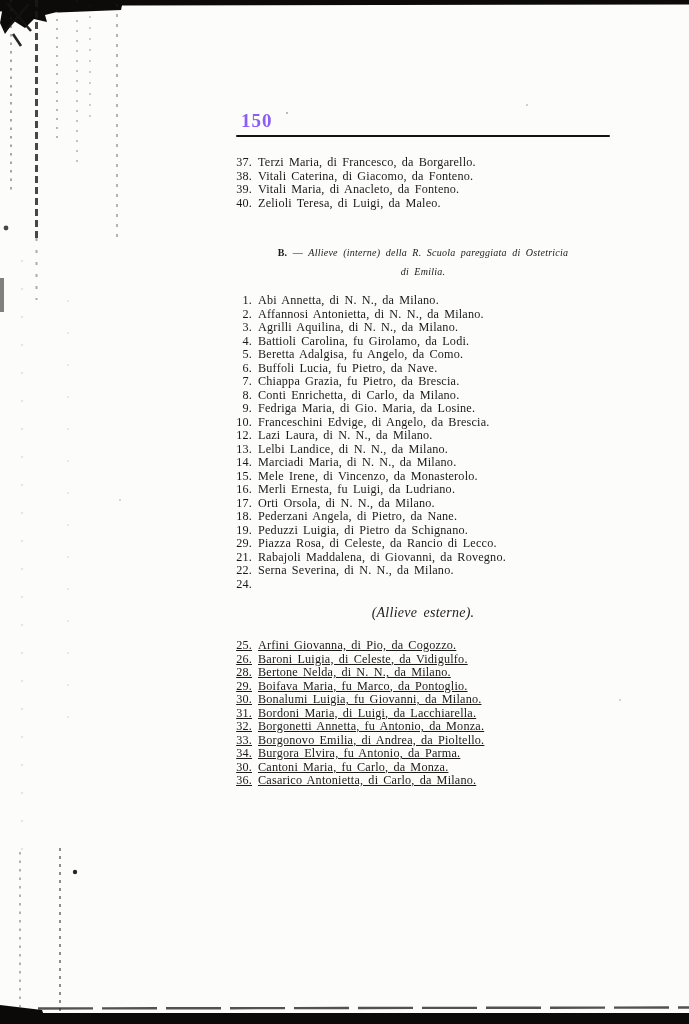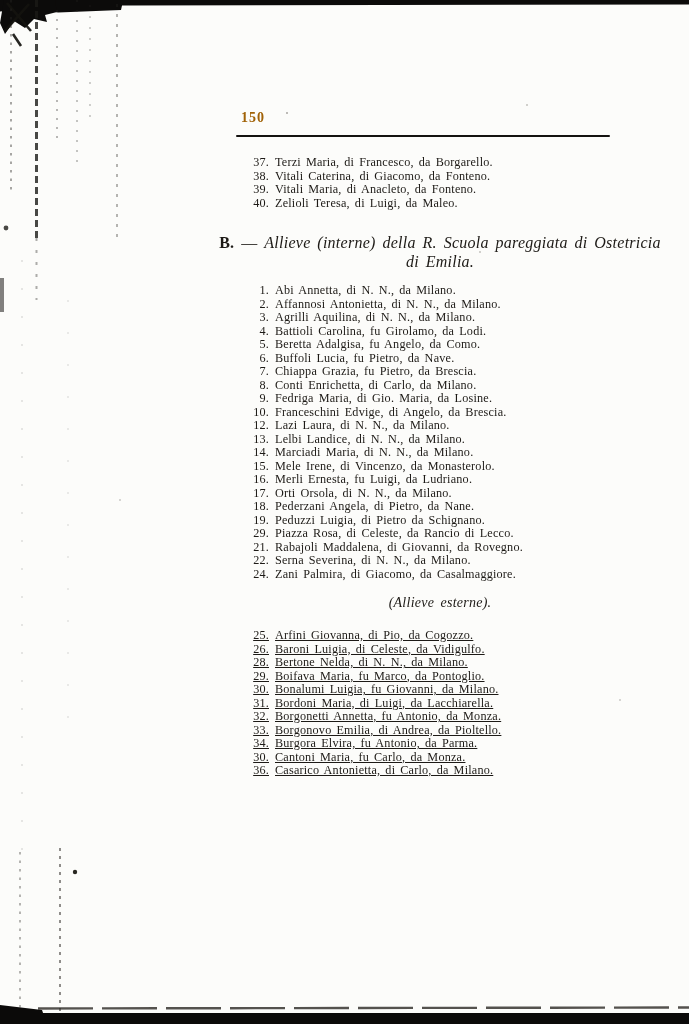--- a/index.html
+++ b/index.html
@@ -6,32 +6,32 @@
   body{width:689px;height:1024px;background:#d9d9d6;}
   .sheet{
     position:relative;width:689px;height:1024px;overflow:hidden;
     background:#fcfcfa;
     font-family:"Liberation Serif","DejaVu Serif",serif;
     color:#1d1a16;
   }
   .artifacts{position:absolute;left:0;top:0;width:689px;height:1024px;pointer-events:none;}
   .page-number{
     position:absolute;left:241px;top:110px;
-    font-weight:bold;font-size:14px;letter-spacing:1px;color:#a16207;
+    font-weight:bold;font-size:19px;letter-spacing:1px;color:#8b5cf6;
   }
   .head-rule{
     position:absolute;left:236px;top:135px;width:374px;height:2.4px;
     background:#141210;border-radius:1px;
   }
-  .content{position:absolute;left:206px;top:156px;width:468px;}
+  .content{position:absolute;left:189px;top:156px;width:468px;}
   .row{display:flex;font-size:12.2px;line-height:13.5px;letter-spacing:0.2px;word-spacing:1.8px;}
   .num{flex:none;width:63px;text-align:right;}
   .txt{margin-left:6px;white-space:nowrap;}
   .b-heading{
-    margin-top:23px;text-align:center;font-size:16px;line-height:19px;
+    margin-top:33px;text-align:center;font-size:10px;line-height:19px;
     letter-spacing:0.25px;word-spacing:2.6px;font-family:Liberation Serif, serif;
   }
   .b-heading .lbl{font-weight:bold;font-style:normal;}
   .b-heading .sep{font-style:normal;}
   .b-heading .it{font-style:italic;}
   .list-b{margin-top:13px;}
   .esterne-heading{
     margin-top:15px;text-align:center;font-style:italic;
     font-size:14px;line-height:13px;letter-spacing:0.25px;word-spacing:2.6px;
   }
@@ -217,21 +217,20 @@
         </div>
 
         <div class="row">
           <span class="num">22.</span>
           <span class="txt">Serna Severina, di N. N., da Milano.</span>
         </div>
 
 
         <div class="row">
           <span class="num">24.</span>
-          <span class="txt">Zani Palmira, di Giacomo, da Casalmaggiore.</span>
         </div>
       </div>
 
     <div class="esterne-heading">(Allieve esterne).</div>
 
     <div class="list list-c">
 
         <div class="row">
           <span class="num">25.</span>
           <span class="txt">Arfini Giovanna, di Pio, da Cogozzo.</span>

